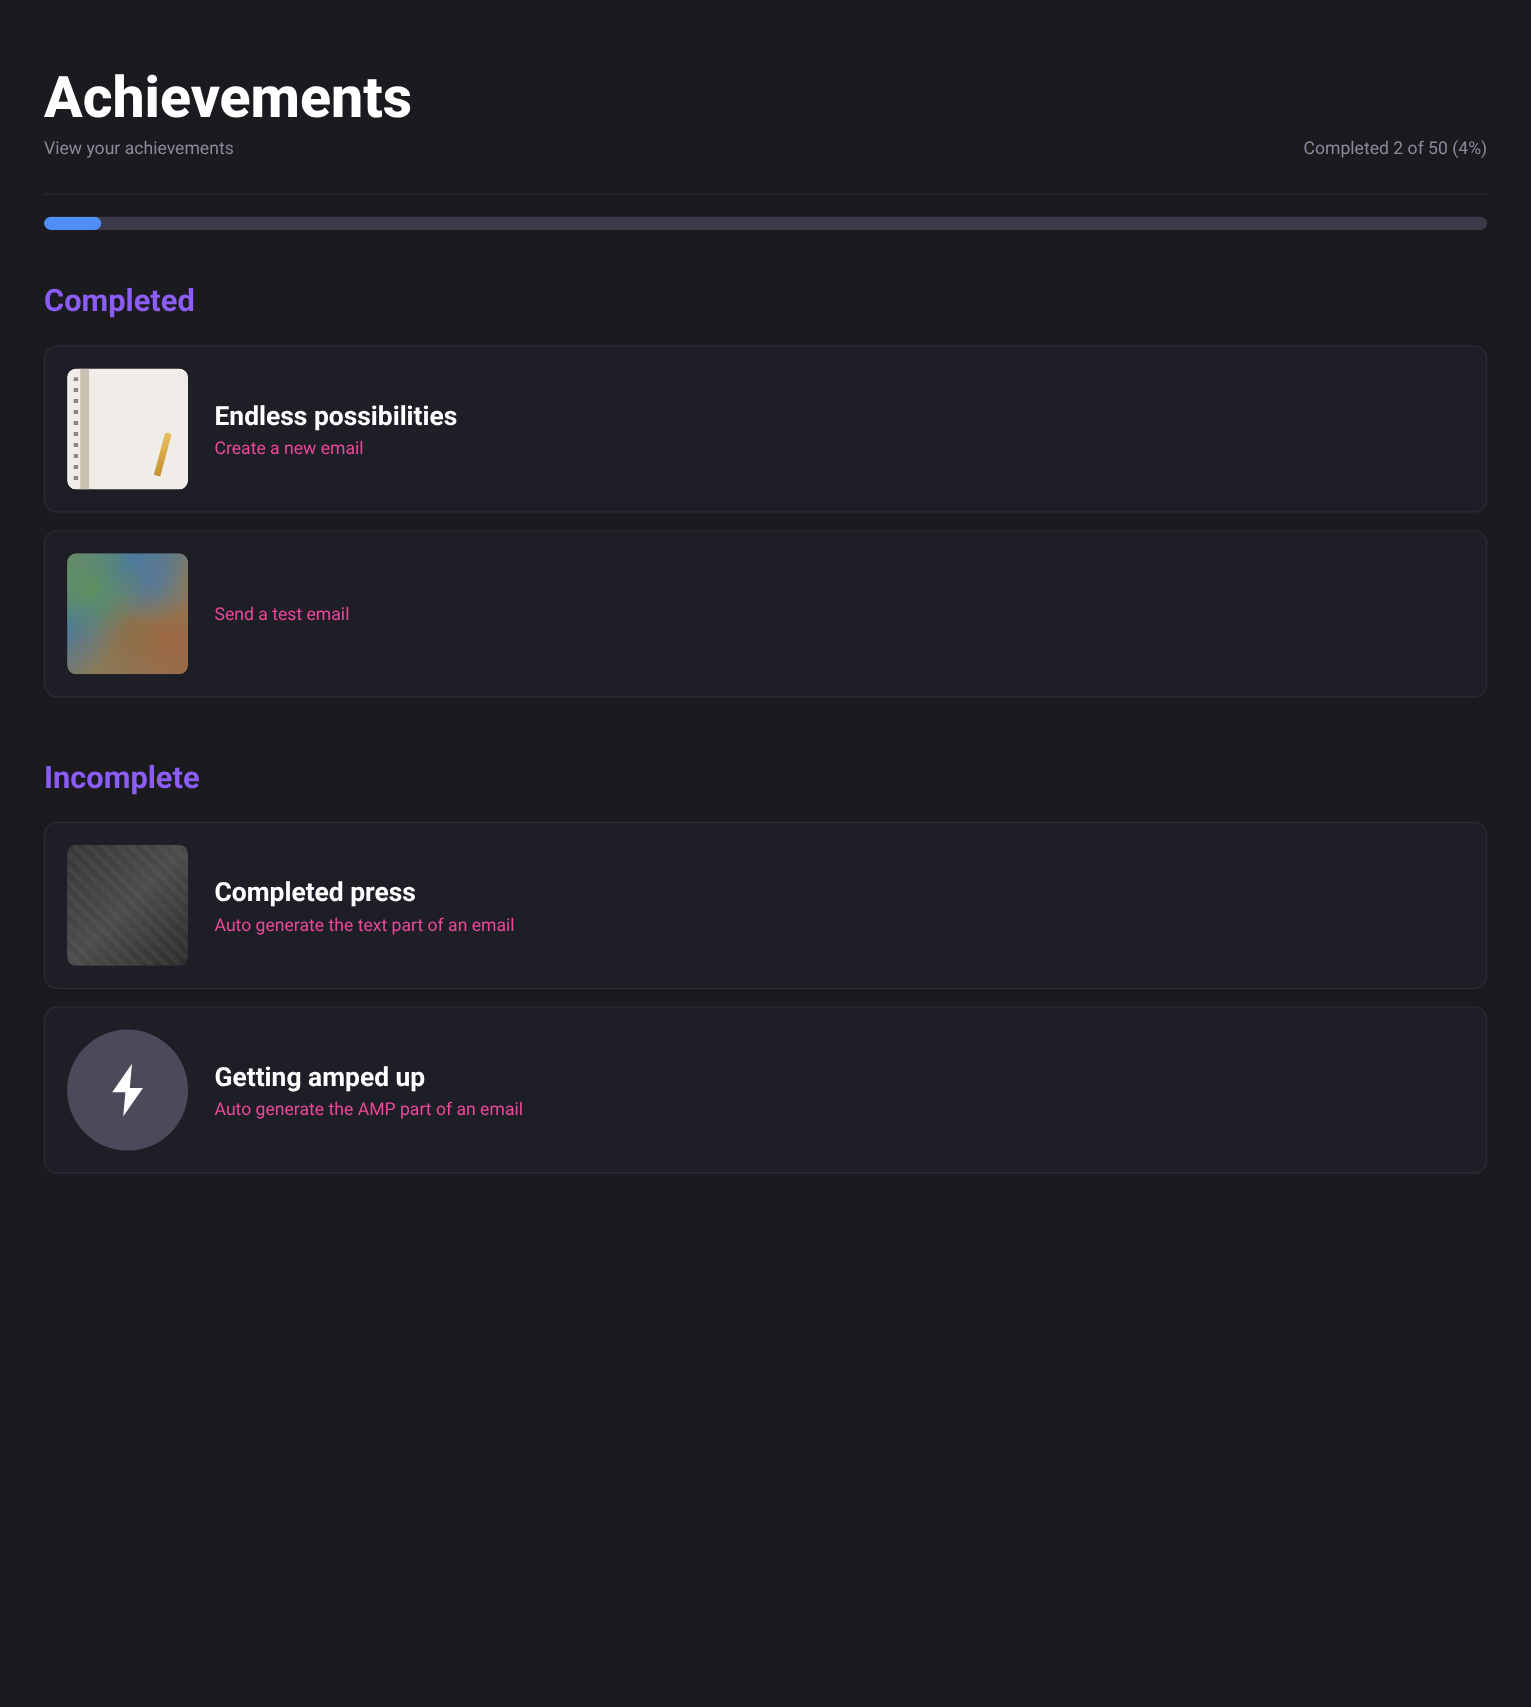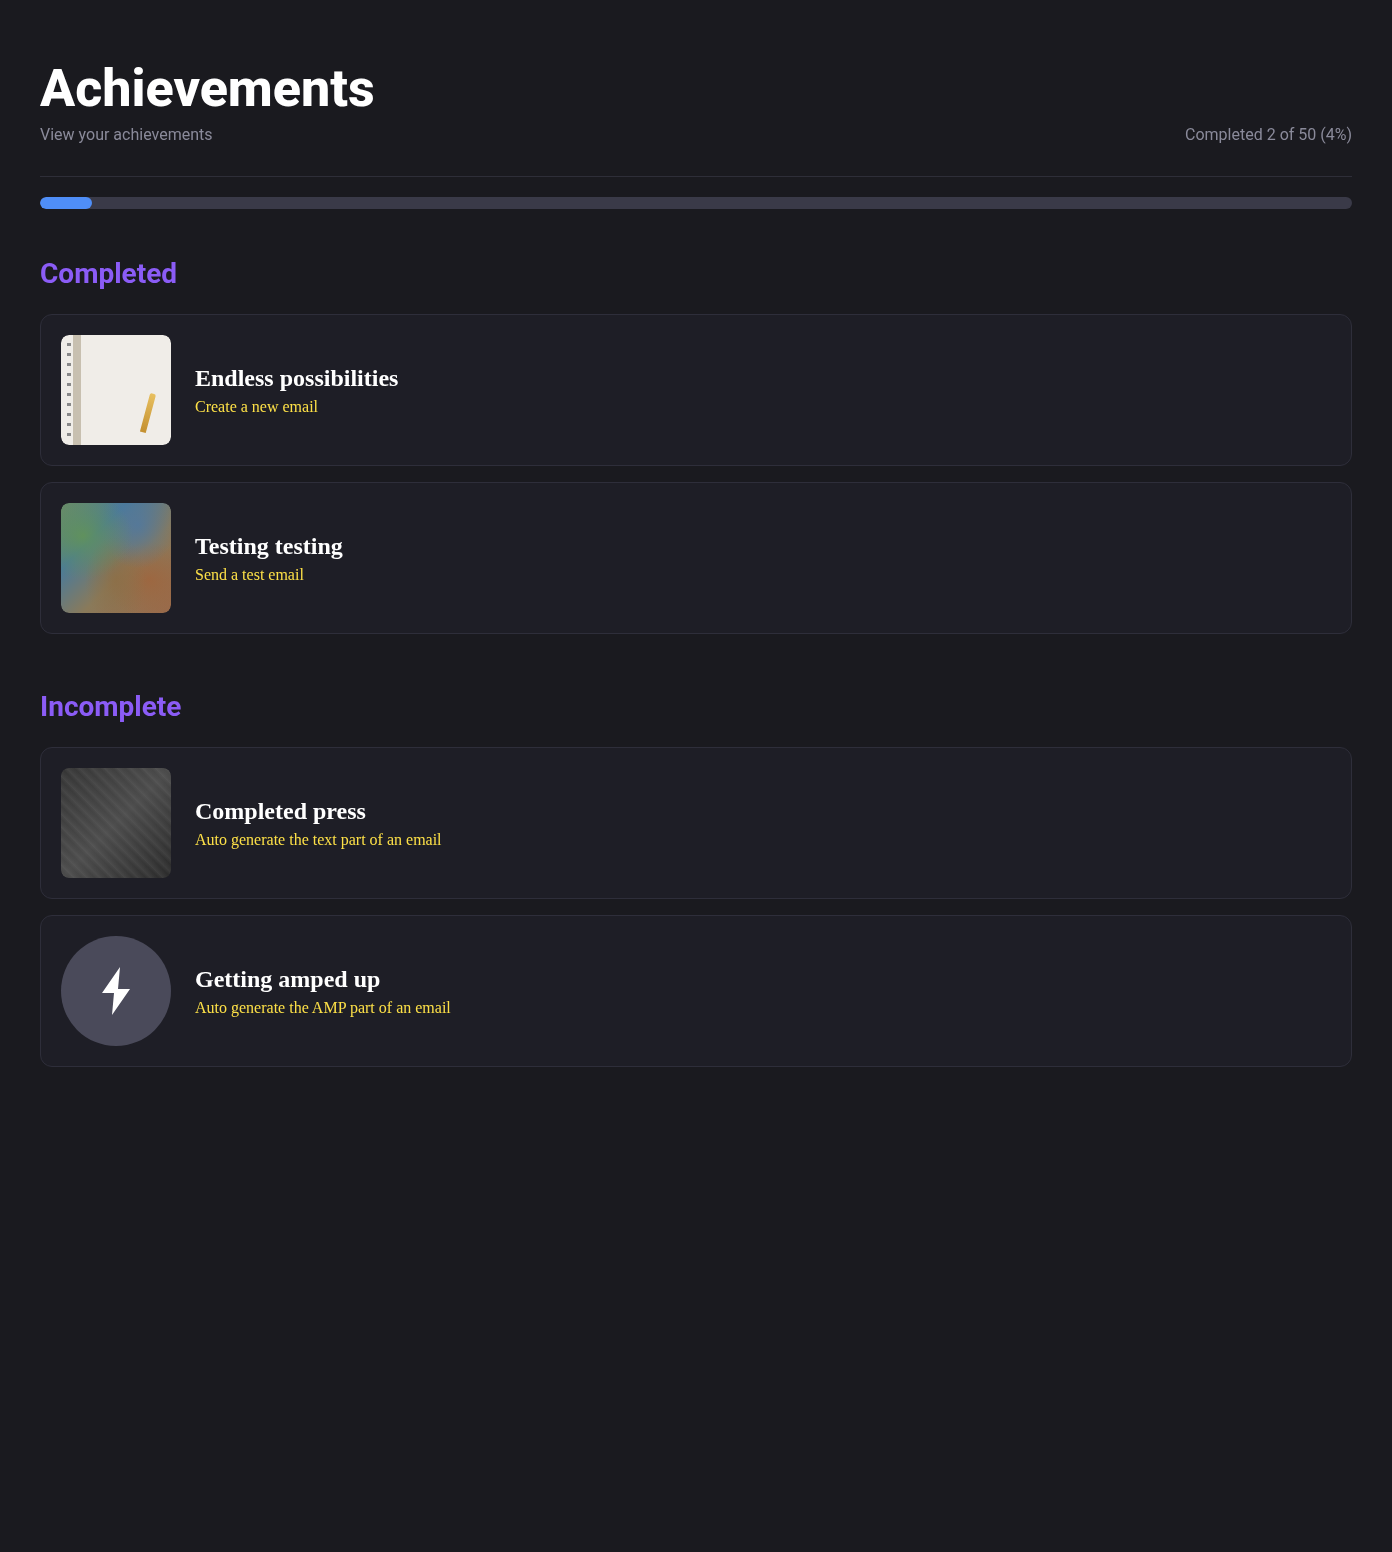--- a/index.html
+++ b/index.html
@@ -70,21 +70,20 @@
       font-weight: 700;
       color: #8b5cf6;
       margin-bottom: 24px;
     }
 
     .achievements-list {
       display: flex;
       flex-direction: column;
       gap: 16px;
       margin-bottom: 56px;
-      font-family: Liberation Serif, serif;
     }
 
     .achievement-card {
       display: flex;
       align-items: center;
       background-color: #1e1e26;
       border: 1px solid #2e2e3a;
       border-radius: 12px;
       padding: 20px;
       gap: 24px;
@@ -212,21 +211,21 @@
 
     .achievement-name {
       font-size: 24px;
       font-weight: 700;
       color: #ffffff;
       margin-bottom: 6px;
     }
 
     .achievement-desc {
       font-size: 16px;
-      color: #fde047;
+      color: #ec4899;
     }
 
     .section-incomplete {
       margin-top: 8px;
     }
   </style>
 </head>
 <body>
 
 <h1 class="page-title">Achievements</h1>
@@ -256,21 +255,20 @@
       <div class="achievement-name">Endless possibilities</div>
       <div class="achievement-desc">Create a new email</div>
     </div>
   </div>
 
   <div class="achievement-card">
     <div class="achievement-image">
       <div class="stamps-img"></div>
     </div>
     <div class="achievement-info">
-      <div class="achievement-name">Testing testing</div>
       <div class="achievement-desc">Send a test email</div>
     </div>
   </div>
 
 </div>
 
 <div class="section-incomplete">
   <h2 class="section-title">Incomplete</h2>
 
   <div class="achievements-list">

